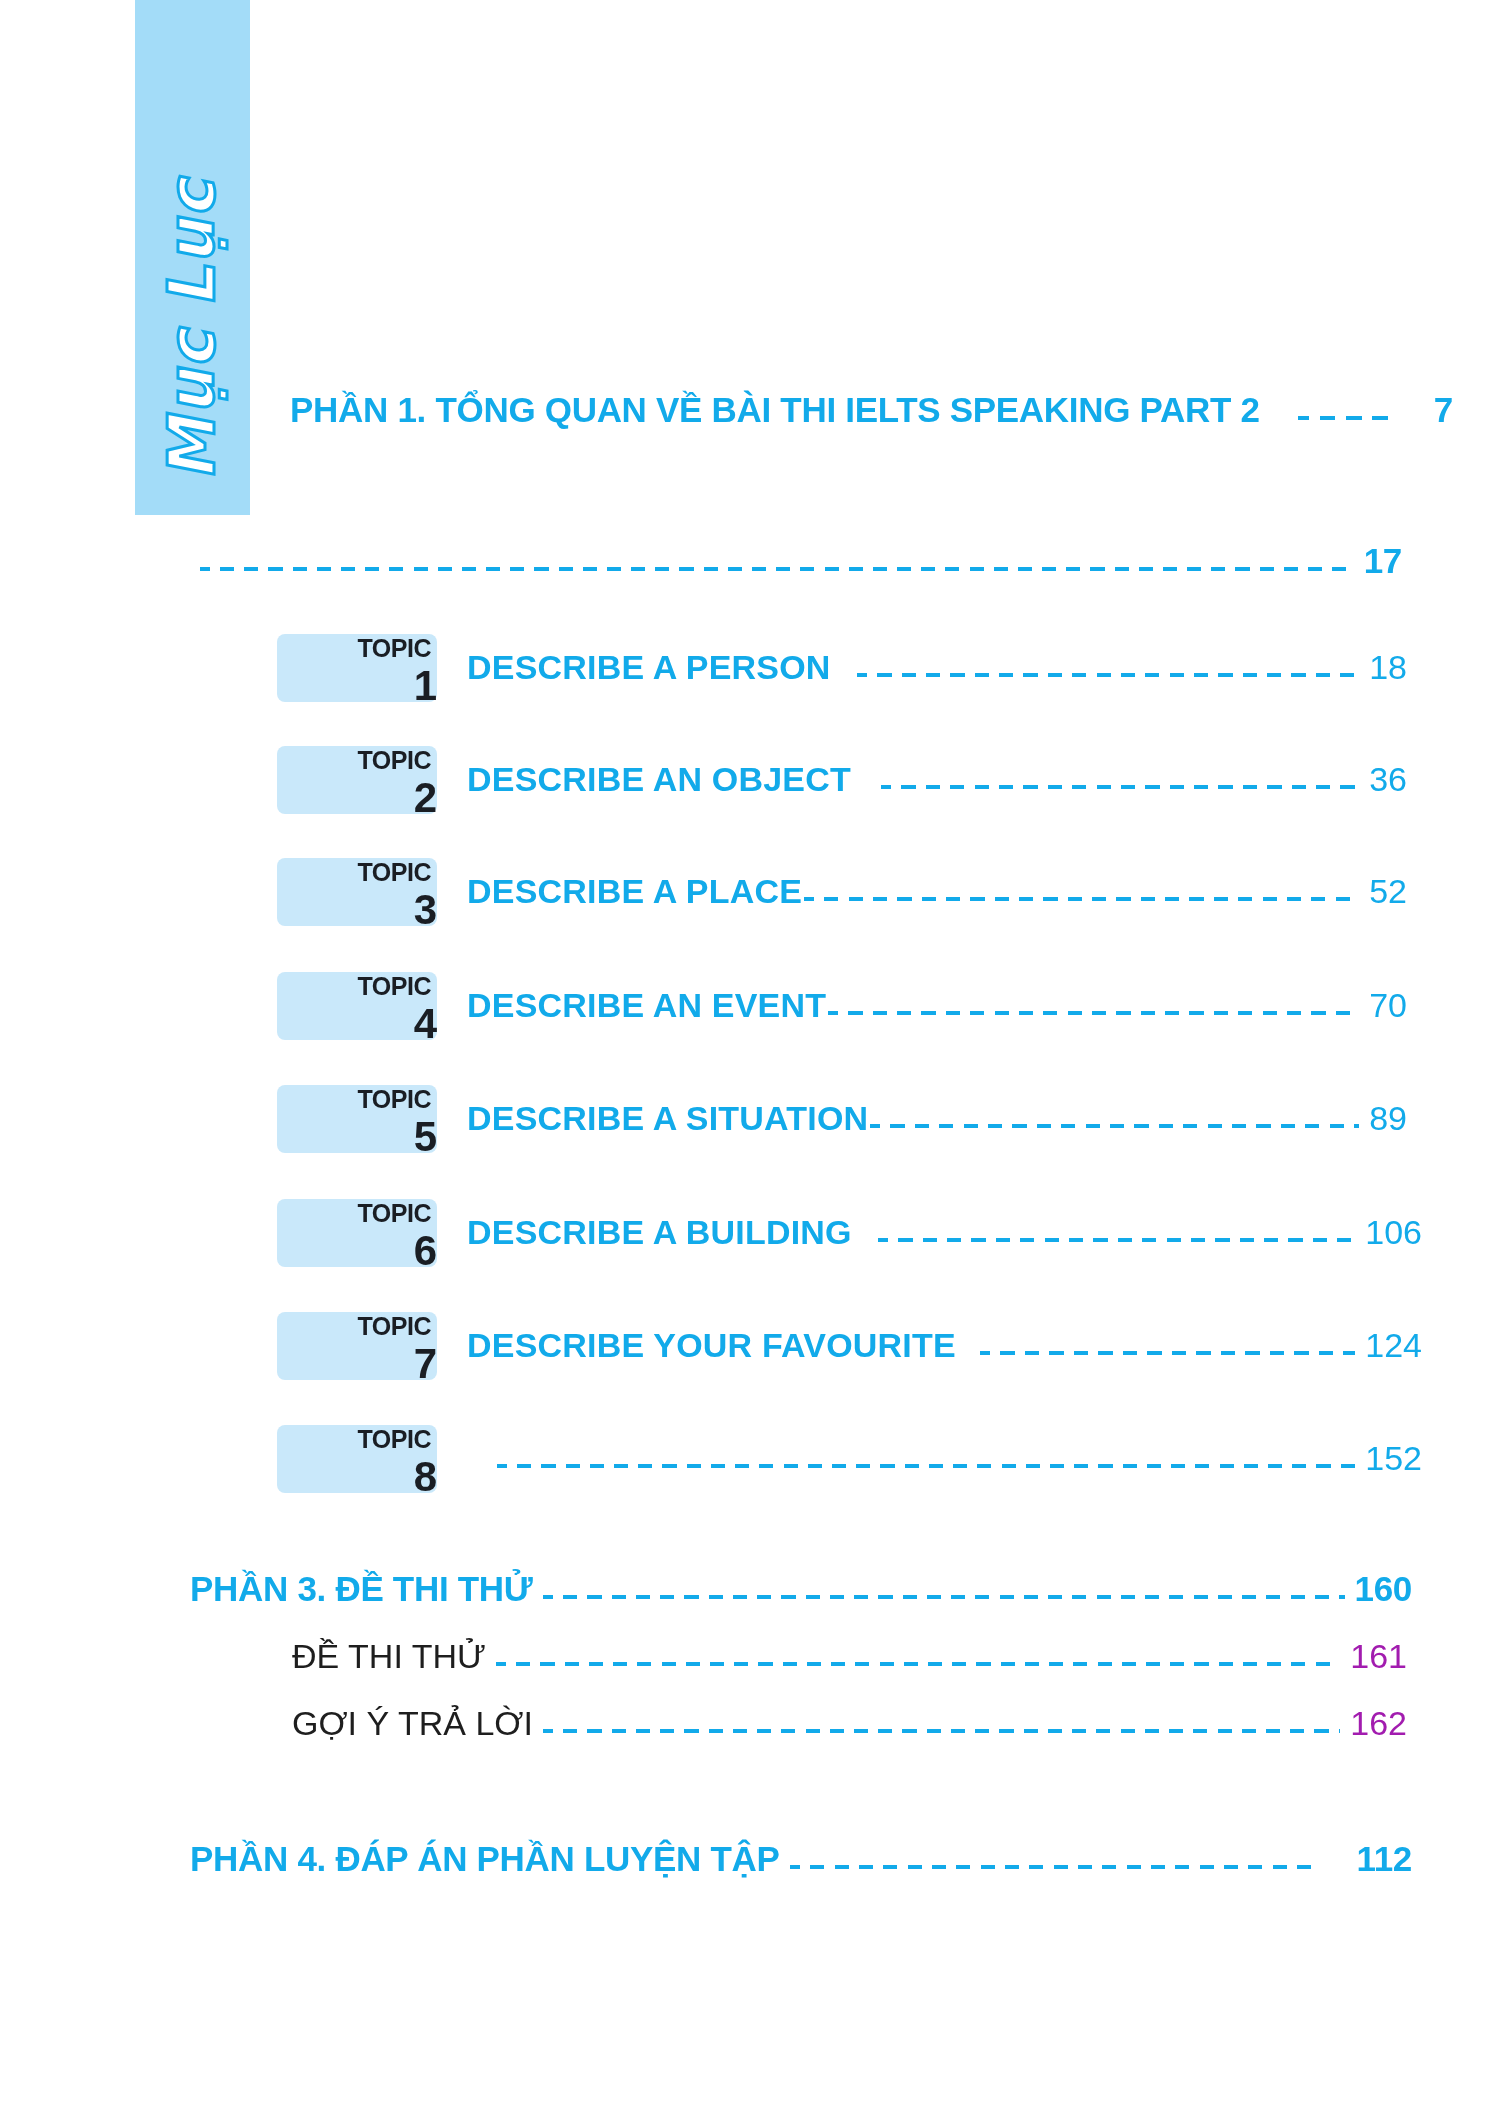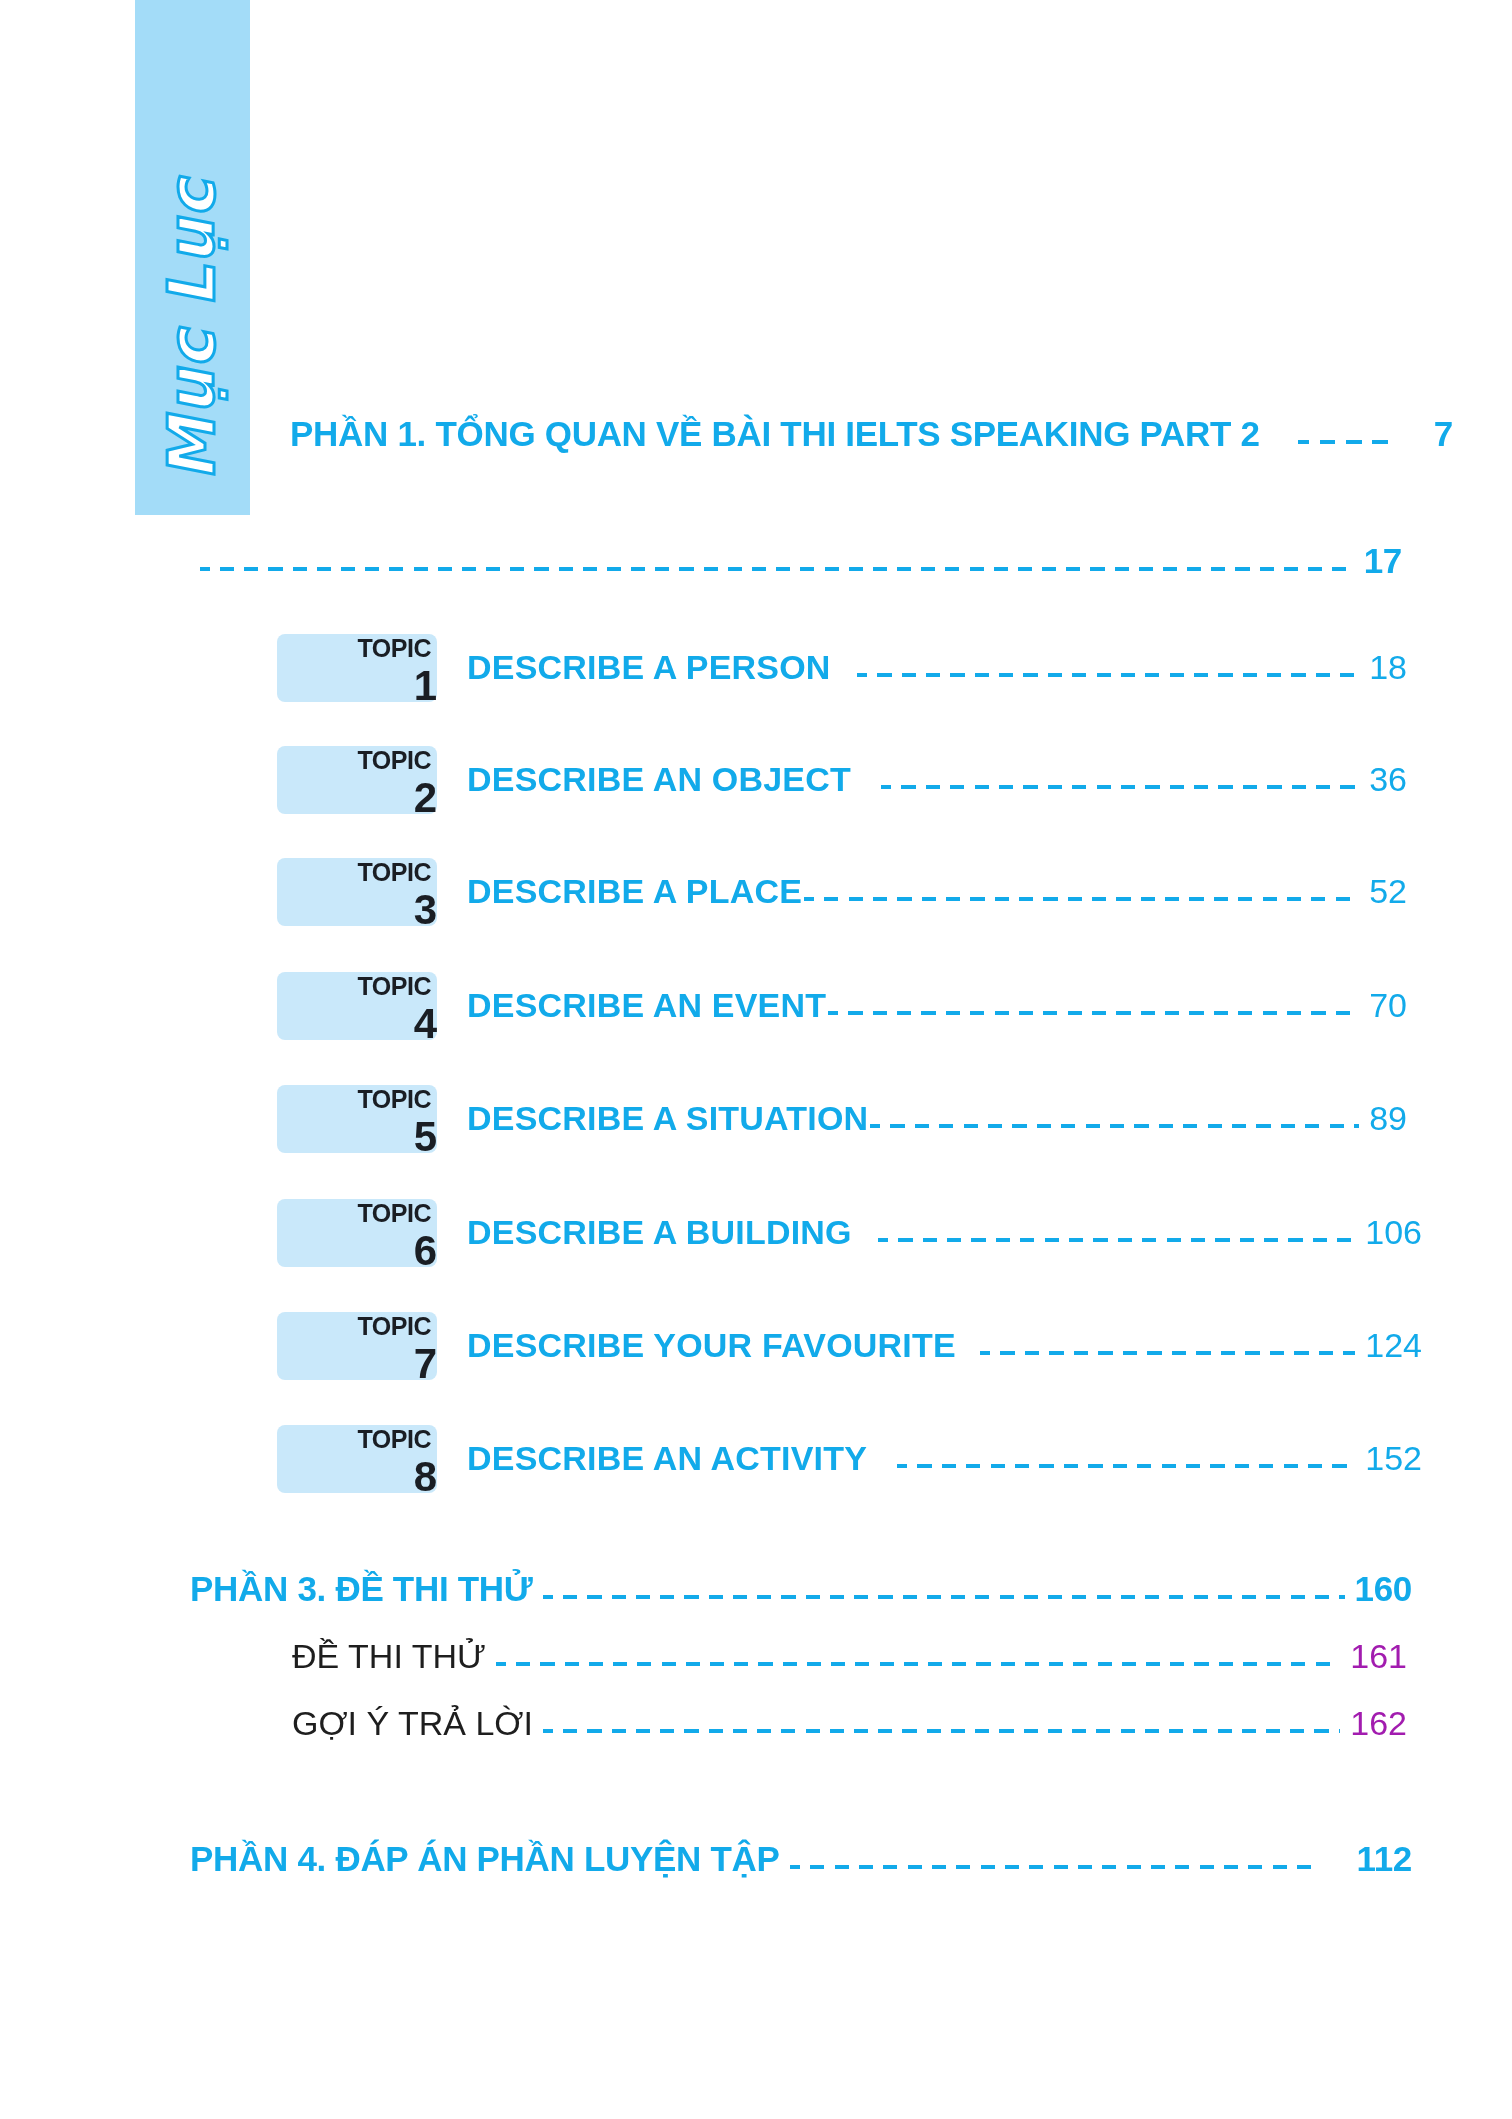--- a/index.html
+++ b/index.html
@@ -59,21 +59,21 @@
   }
   .sub-page { font-weight: 400; font-size: 34px; color: #a21caf; }
 </style>
 </head>
 <body>
 
 <div class="sidebar">
   <div class="sidebar-title">Mục Lục</div>
 </div>
 
-<div class="row part" style="left:290px; top:414px; width:1100px;gap:28px;">
+<div class="row part" style="left:290px; top:390px; width:1100px;gap:28px;">
   <span>PHẦN 1. TỔNG QUAN VỀ BÀI THI IELTS SPEAKING PART 2</span>
   <span class="lead" style="flex:0 0 92px;"></span>
   <span class="page" style="margin-left:6px;">7</span>
 </div>
 
 <div class="row part" style="left:190px; top:541px; width:1212px;">
   <span class="lead"></span>
   <span class="page">17</span>
 </div>
 
@@ -146,21 +146,20 @@
     <span class="topic-title">DESCRIBE YOUR FAVOURITE</span>
     <span class="lead" style="margin-left:24px;"></span>
     <span class="topic-page">124</span>
   </div>
 
   <div class="badge" style="top:1425px;">
       <span class="kw">TOPIC</span>
       <span class="num">8</span>
     </div>
   <div class="row" style="left:467px; top:1439px; width:955px;">
-    <span class="topic-title">DESCRIBE AN ACTIVITY</span>
     <span class="lead" style="margin-left:30px;"></span>
     <span class="topic-page">152</span>
   </div>
 </div>
 
 <div class="row part" style="left:190px; top:1569px; width:1222px;">
   <span>PHẦN 3. ĐỀ THI THỬ</span>
   <span class="lead"></span>
   <span class="page">160</span>
 </div>

